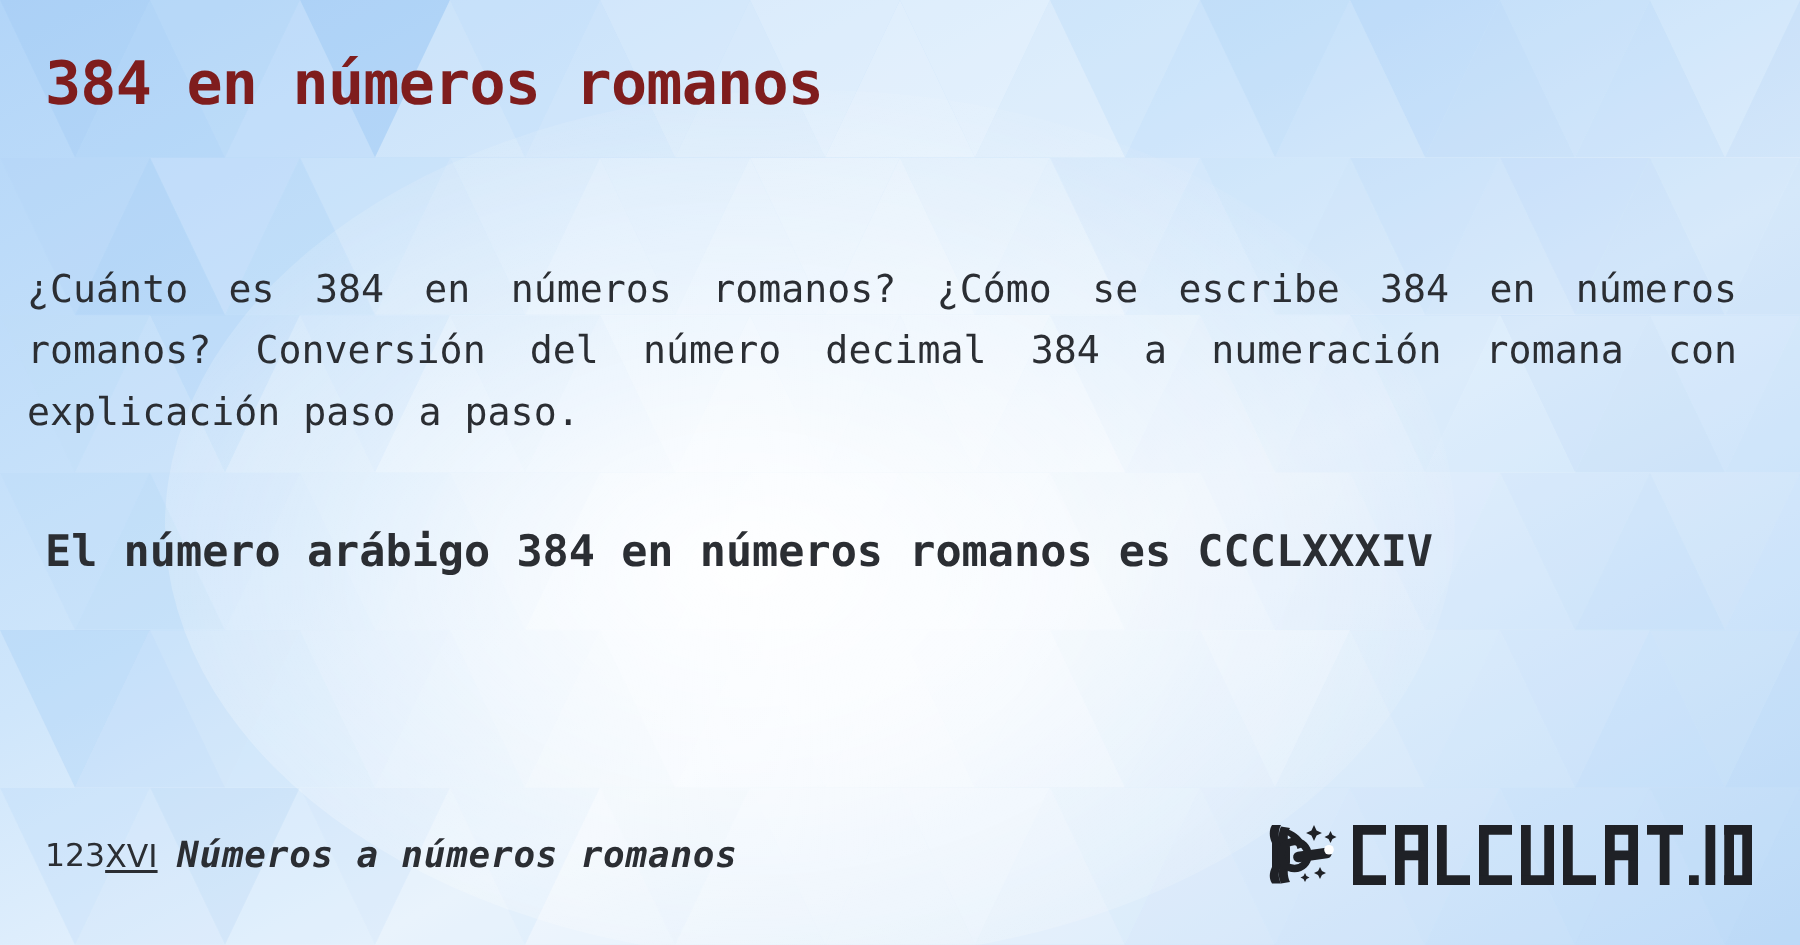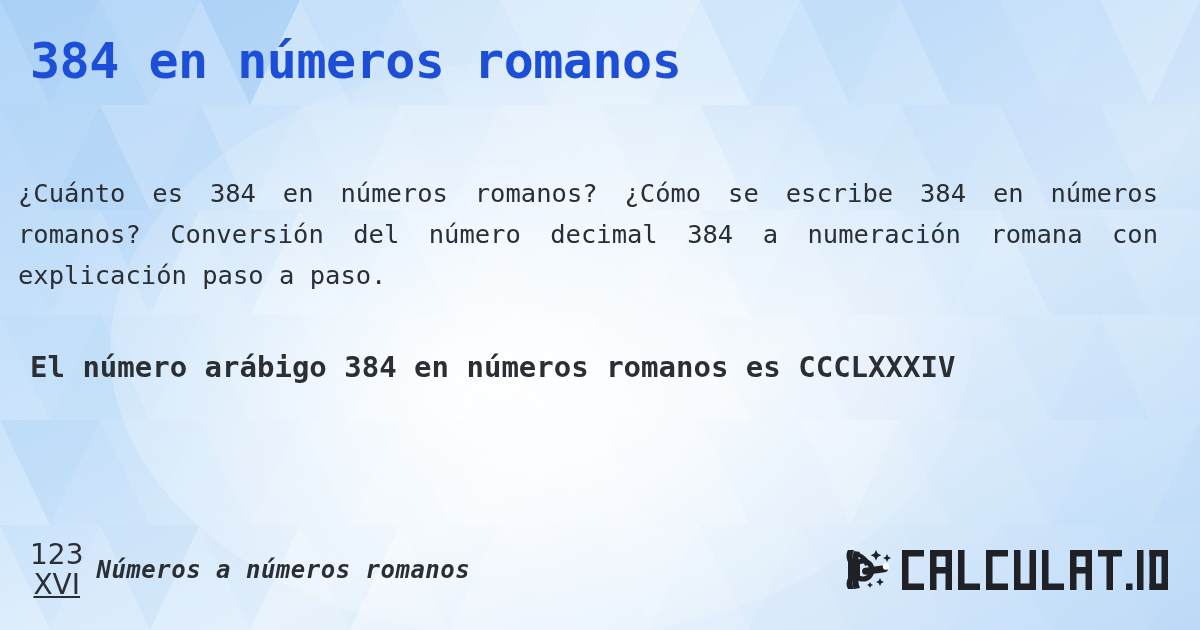--- a/index.html
+++ b/index.html
@@ -36,24 +36,24 @@
     padding: 0 30px;
     box-sizing: border-box;
   }
 
   .page-title {
     position: absolute;
     left: 30px;
     top: 34px;
     margin: 0;
     font-family: "DejaVu Sans Mono", monospace;
-    font-size: 50px;
+    font-size: 40px;
     font-weight: bold;
     letter-spacing: -0.5px;
-    color: #1d4ed8;
+    color: #7f1d1d;
     white-space: nowrap;
     line-height: 1.1;
   }
 
   .intro {
     position: absolute;
     left: 18px;
     top: 173px;
     width: 1140px;
     margin: 0;
@@ -92,27 +92,27 @@
   }
 
   .brand-left {
     display: flex;
     align-items: center;
     gap: 13px;
   }
 
   .frac {
     display: flex;
-    flex-direction: column;
+    flex-direction: row;
     align-items: center;
     justify-content: center;
     line-height: 1.0;
     color: #2b2e33;
     font-family: "DejaVu Sans", sans-serif;
-    font-size: 28px;
+    font-size: 21px;
     font-weight: normal;
     letter-spacing: 0px;
   }
   .frac .num { display: block; }
   .frac .den { display: block; margin-top: 2px; text-decoration: underline; }
 
   .brand-left-label {
     font-family: "DejaVu Sans Mono", monospace;
     font-size: 24px;
     font-weight: bold;

